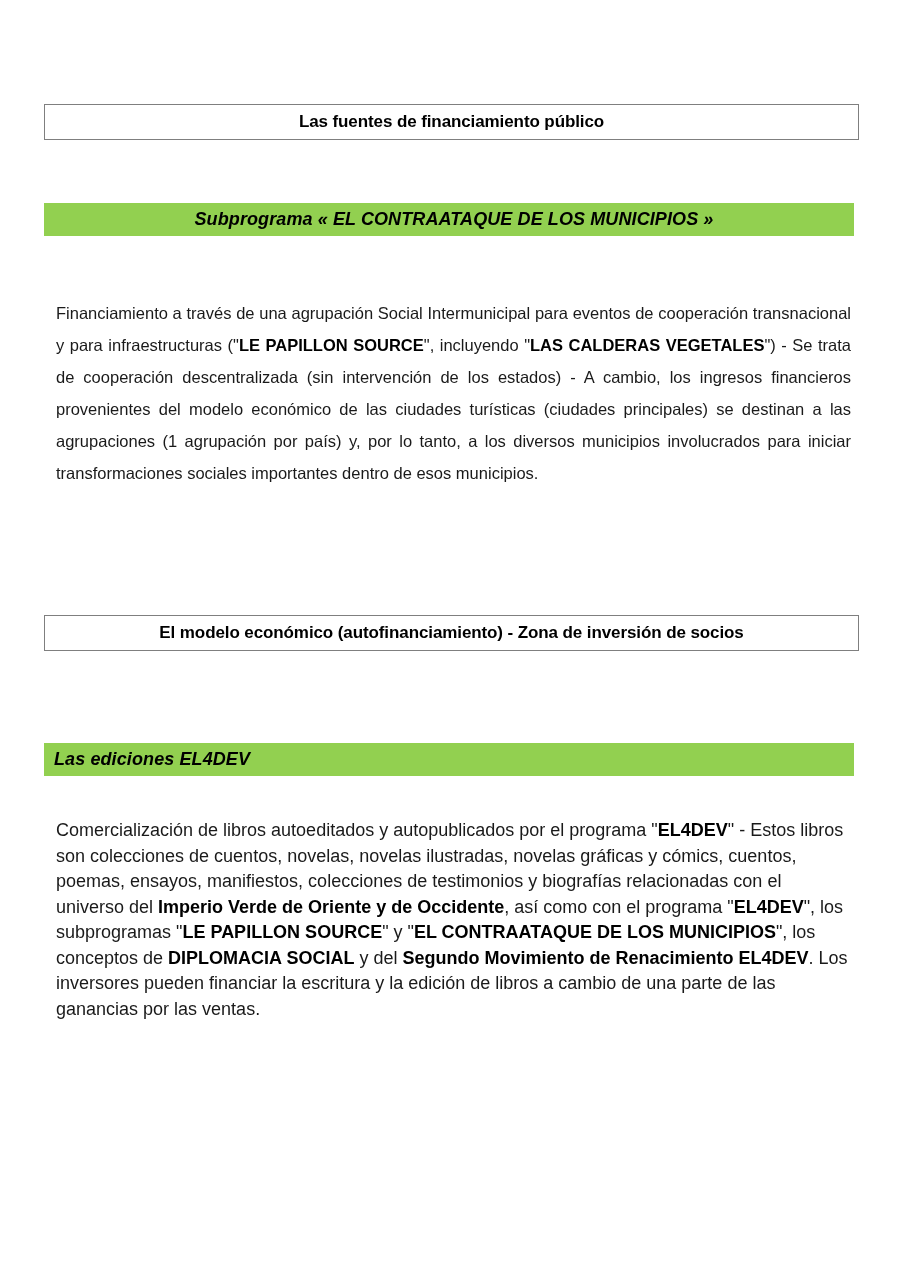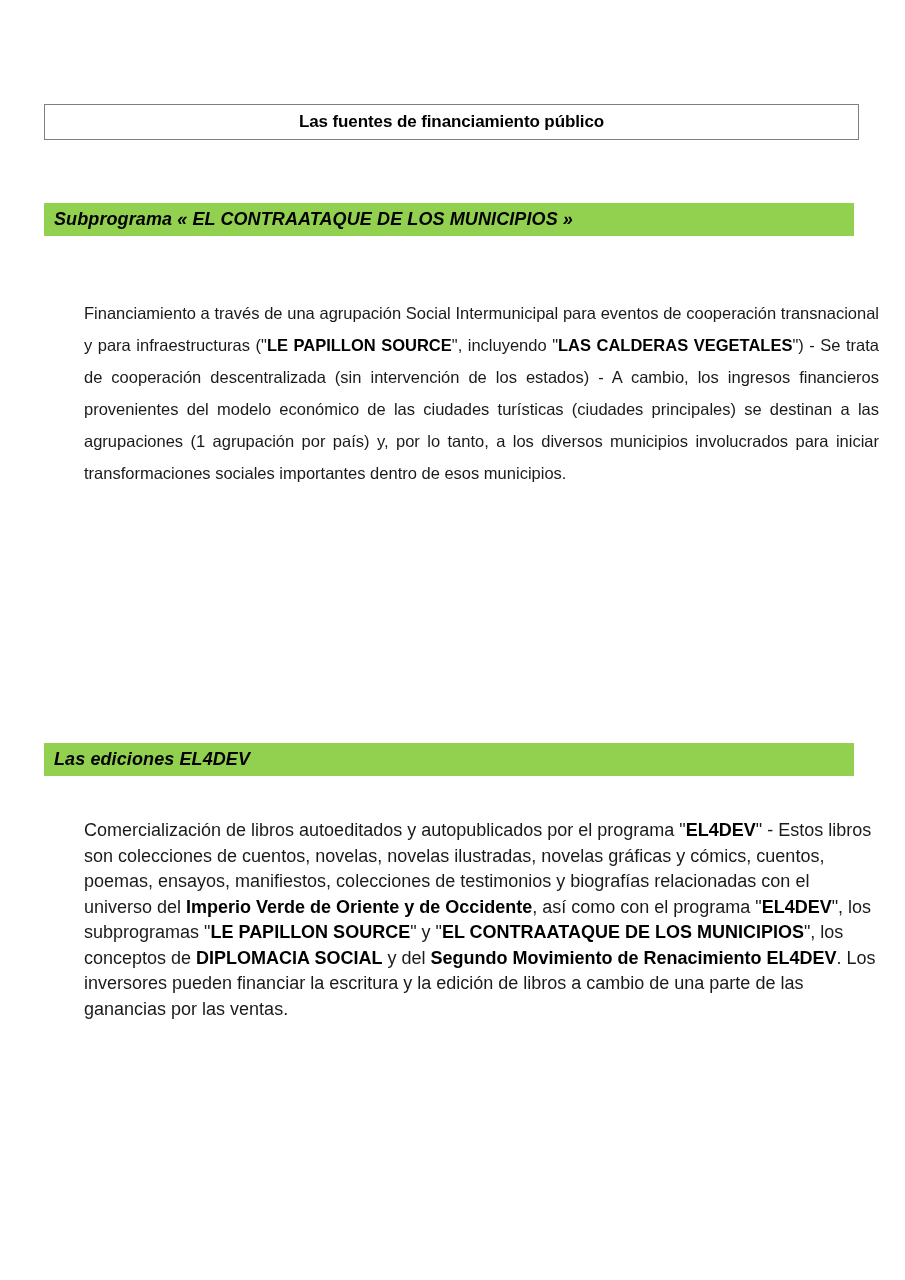--- a/index.html
+++ b/index.html
@@ -49,32 +49,31 @@
     box-sizing: border-box;
     background: #92d050;
     font-weight: bold;
     font-style: italic;
     font-size: 18px;
     line-height: 22px;
     letter-spacing: 0.1px;
     padding: 5px 0 6px 10px;
     text-align: left;
   }
-  #green-bar-1 { top: 203px; }
+  #green-bar-1 { top: 203px; text-align: center; }
   #green-bar-2 { top: 715px; margin-top: 28px; }
   #green-bar-3 { top: 1108px; }
 
   
   .para {
     position: absolute;
     left: 56px;
     width: 795px;
     font-size: 16.5px;
     color: #1a1a1a;
-    margin-left: 28px;
   }
   #para-1 {
     top: 297px;
     text-align: justify;
     line-height: 32px;
   }
   #para-2 {
     top: 818px;
     text-align: left;
     line-height: 25.5px;
@@ -88,20 +87,21 @@
 <div class="page">
 
   <div class="title-box" id="title-box-1">Las fuentes de financiamiento público</div>
 
   <div class="green-bar" id="green-bar-1">Subprograma « EL CONTRAATAQUE DE LOS MUNICIPIOS »</div>
 
   <div class="para" id="para-1">
     <span>Financiamiento a través de una agrupación Social Intermunicipal para eventos de cooperación transnacional y para infraestructuras ("</span><b>LE PAPILLON SOURCE</b><span>", incluyendo "</span><b>LAS CALDERAS VEGETALES</b><span>") - Se trata de cooperación descentralizada (sin intervención de los estados) - A cambio, los ingresos financieros provenientes del modelo económico de las ciudades turísticas (ciudades principales) se destinan a las agrupaciones (1 agrupación por país) y, por lo tanto, a los diversos municipios involucrados para iniciar transformaciones sociales importantes dentro de esos municipios.</span>
   </div>
 
+  <div class="title-box" id="title-box-2">El modelo económico (autofinanciamiento) - Zona de inversión de socios</div>
 
   <div class="green-bar" id="green-bar-2">Las ediciones EL4DEV</div>
 
   <div class="para" id="para-2">
     <span>Comercialización de libros autoeditados y autopublicados por el programa "</span><b>EL4DEV</b><span>" - Estos libros son colecciones de cuentos, novelas, novelas ilustradas, novelas gráficas y cómics, cuentos, poemas, ensayos, manifiestos, colecciones de testimonios y biografías relacionadas con el universo del </span><b>Imperio Verde de Oriente y de Occidente</b><span>, así como con el programa "</span><b>EL4DEV</b><span>", los subprogramas "</span><b>LE PAPILLON SOURCE</b><span>" y "</span><b>EL CONTRAATAQUE DE LOS MUNICIPIOS</b><span>", los conceptos de </span><b>DIPLOMACIA SOCIAL</b><span> y del </span><b>Segundo Movimiento de Renacimiento EL4DEV</b><span>. Los inversores pueden financiar la escritura y la edición de libros a cambio de una parte de las ganancias por las ventas.</span>
   </div>
 
 
 </div>
 

